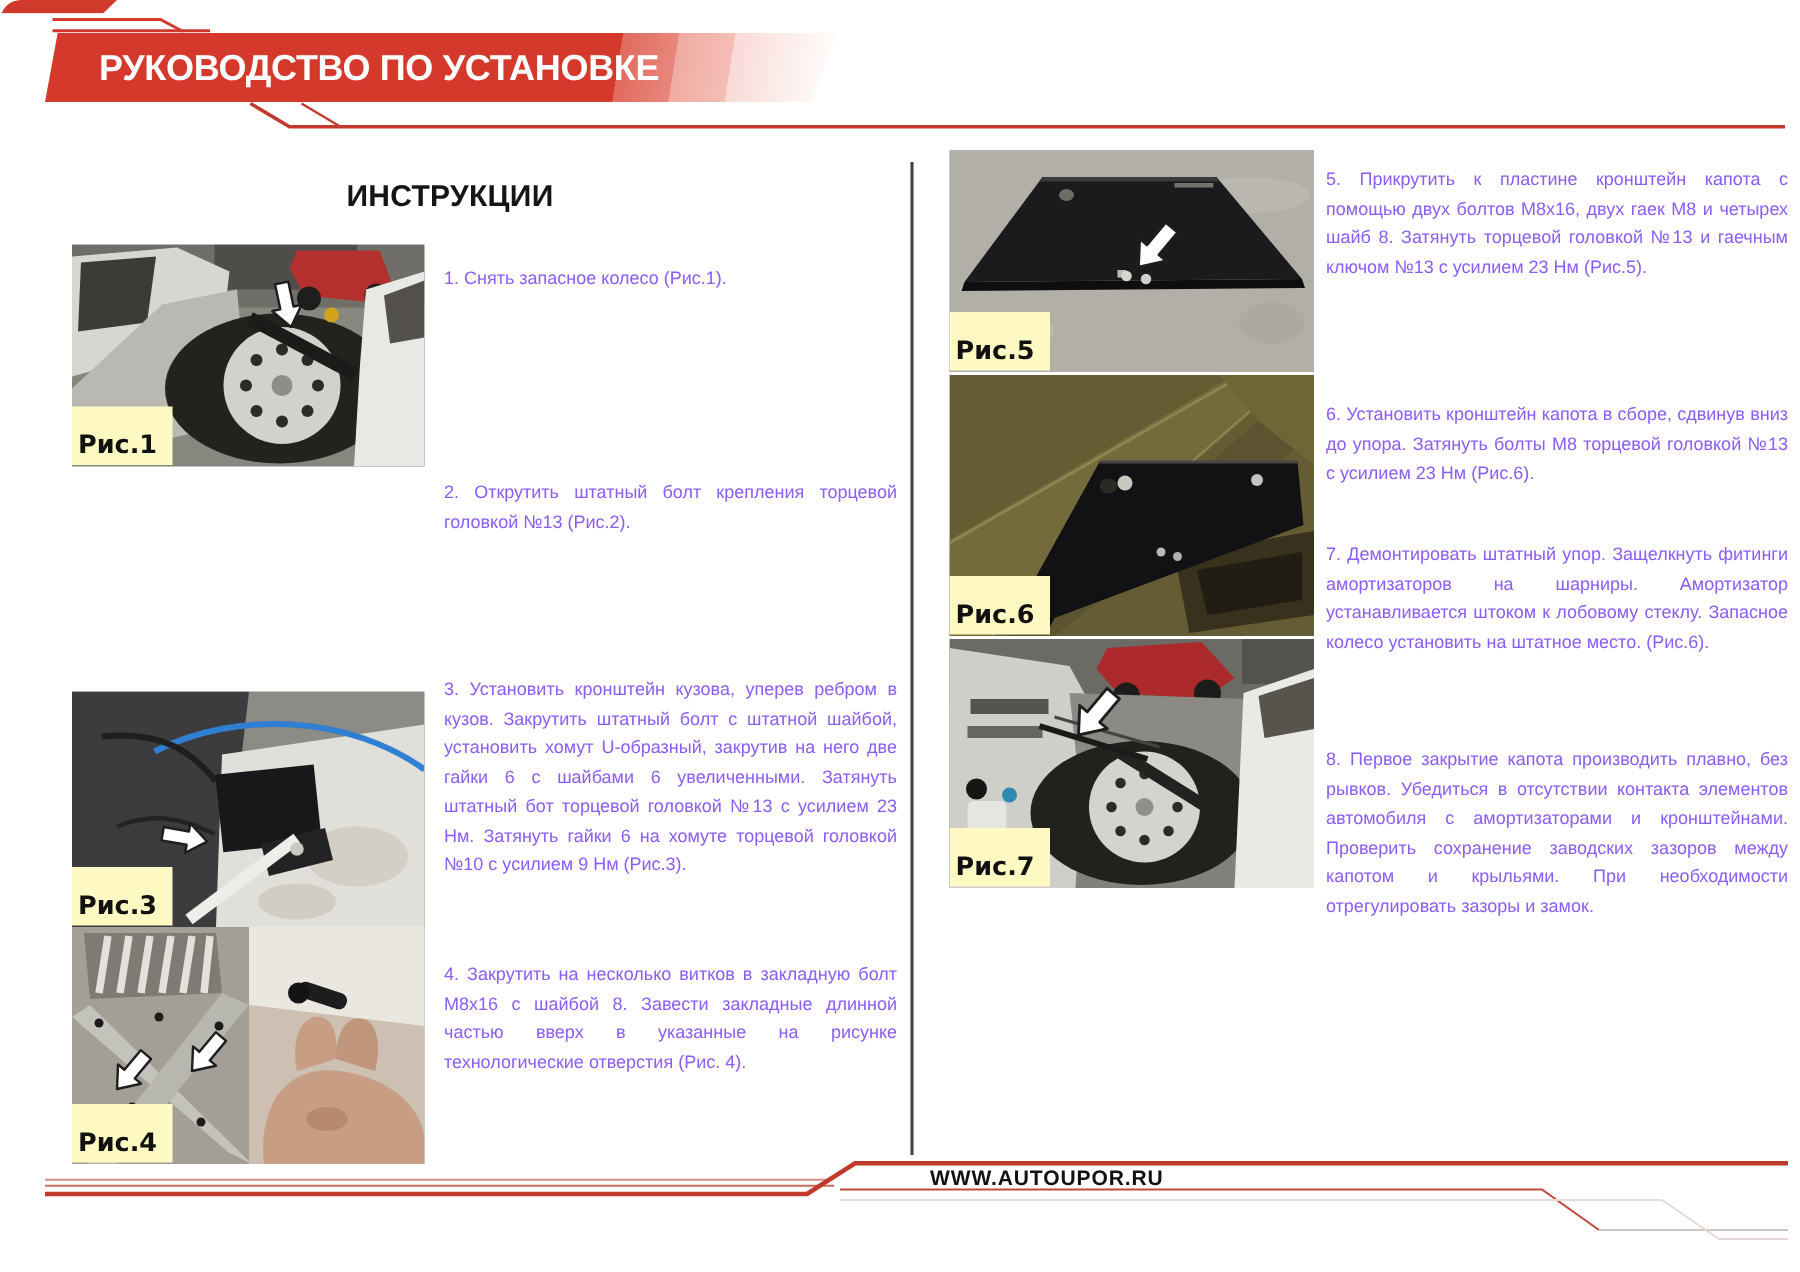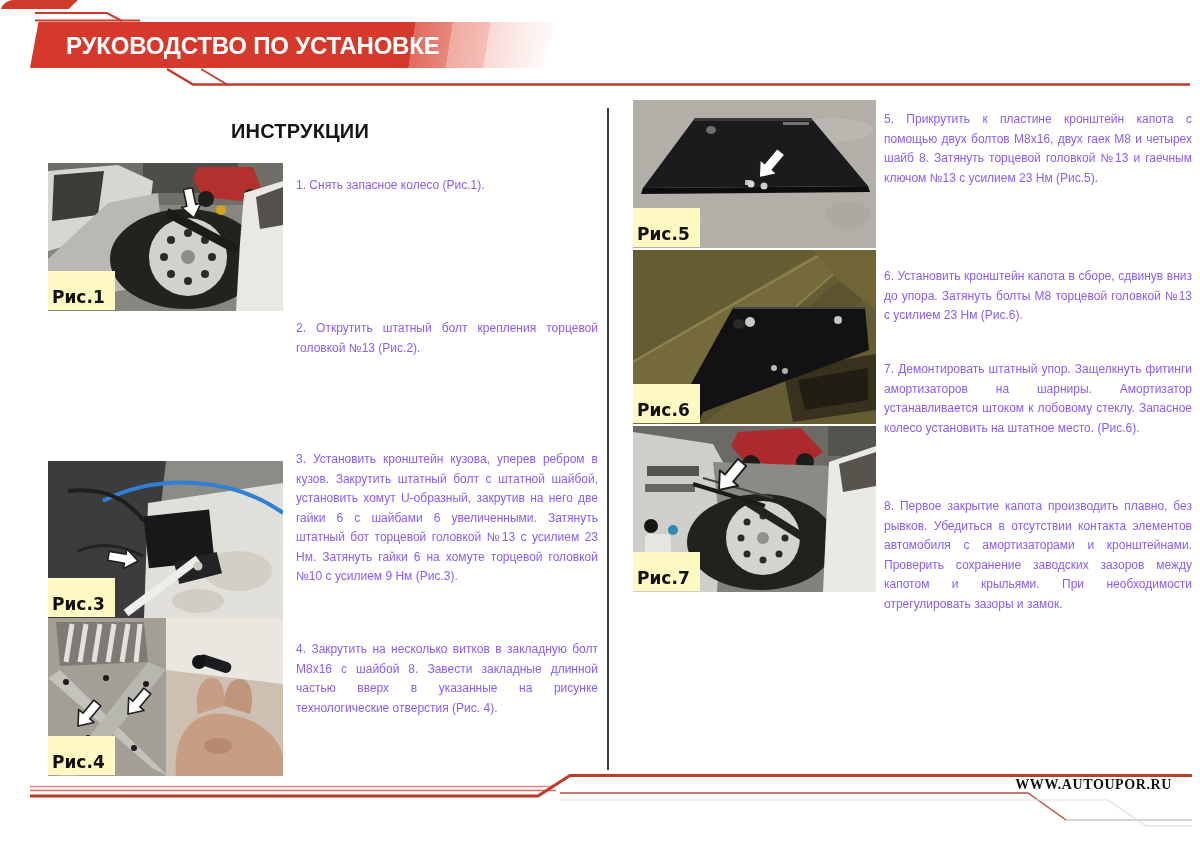--- a/index.html
+++ b/index.html
@@ -45,22 +45,22 @@
   #step6{left:884px;top:255px;width:308px;}
   #step7{left:884px;top:348px;width:308px;}
   #step8{left:884px;top:485px;width:308px;}
 
   .divider{position:absolute;left:607px;top:108px;width:2px;height:662px;background:#3f3f3f;}
 
   
   .warning{position:absolute;left:636px;top:726px;width:540px;text-align:center;
            font-size:15px;line-height:18px;font-weight:bold;color:#e2231a;}
   .ftr-deco{position:absolute;left:0;top:760px;width:1200px;height:88px;pointer-events:none;}
-  .website{position:absolute;left:597px;top:777px;width:575px;text-align:right;
-           font-family:Liberation Serif, serif;font-size:14px;font-weight:bold;
+  .website{position:absolute;left:620px;top:777px;width:575px;text-align:left;
+           font-family:Liberation Sans, sans-serif;font-size:14px;font-weight:bold;
            letter-spacing:0.6px;color:#111;}
 </style>
 </head>
 <body>
 
 <svg style="position:absolute;width:0;height:0" aria-hidden="true">
   <defs>
     <path id="arrowshape" d="M0,0 L-10,-13 L-4.5,-13 L-4.5,-30 L4.5,-30 L4.5,-13 L10,-13 Z" stroke-linejoin="round"></path>
   </defs>
 </svg>

